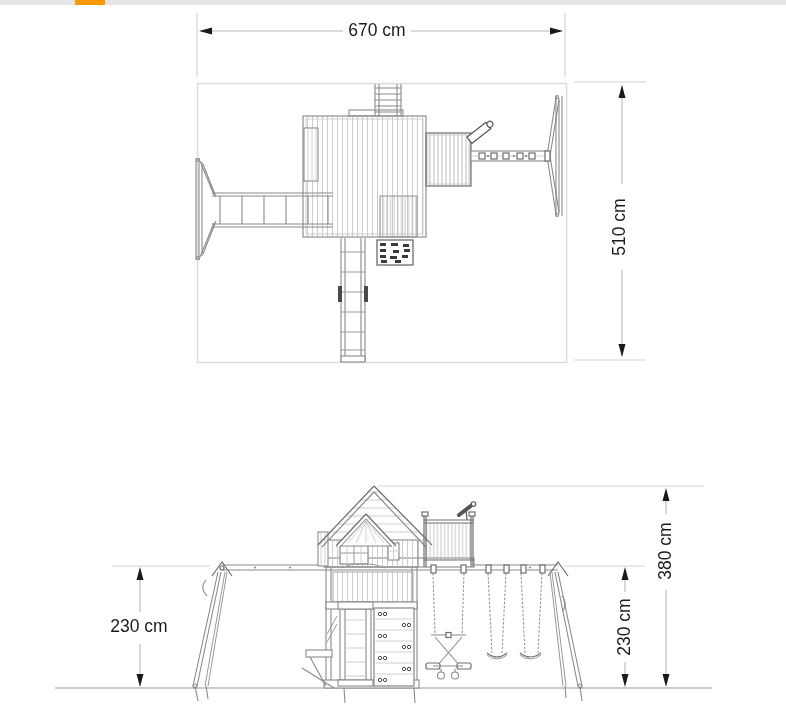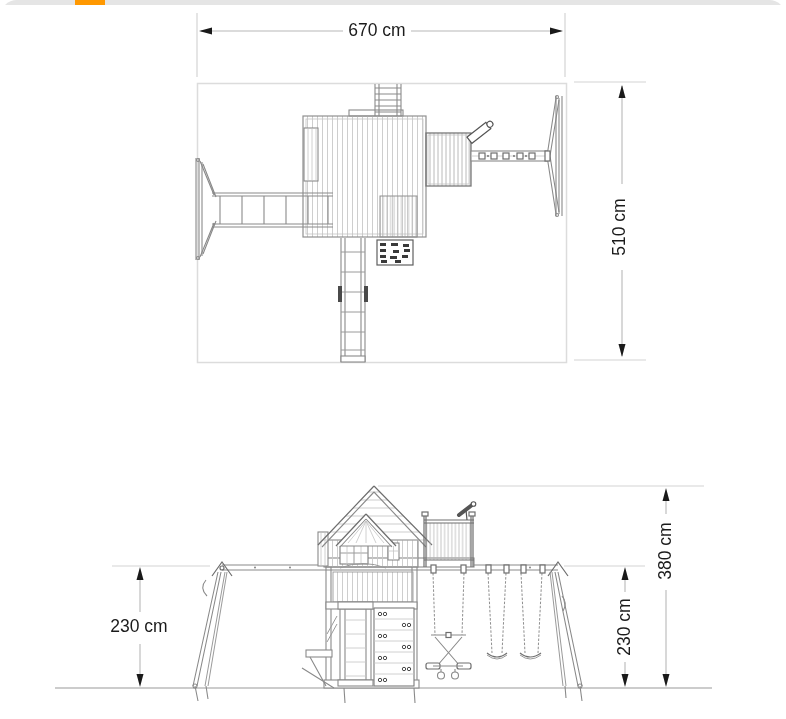--- a/index.html
+++ b/index.html
@@ -1,17 +1,17 @@
 <!DOCTYPE html>
 <html><head>
 <meta charset="utf-8">
 <style>
   html,body{margin:0;padding:0;background:#ffffff;}
   .page{position:relative;width:786px;height:719px;background:#ffffff;overflow:hidden;
-        font-family:"Liberation Sans",sans-serif;border-radius:17px;}
+        font-family:"Liberation Sans",sans-serif;}
   .progress-track{position:absolute;left:0;top:0;width:786px;height:5px;background:#e5e5e5;}
   .progress-thumb{position:absolute;left:75px;top:0;width:30px;height:5px;background:#ff9800;}
   svg{position:absolute;left:0;top:0;}
   .dim-label{position:absolute;color:#1b1b1b;font-size:17.5px;line-height:1;white-space:nowrap;
              transform:translate(-50%,-50%);}
   .dim-label.rot{transform:translate(-50%,-50%) rotate(-90deg);}
   
   .s1{stroke:#8a8a8a;stroke-width:1.1;fill:none}
   .s1w{stroke:#8a8a8a;stroke-width:1.1;fill:#ffffff}
   .s2{stroke:#c4c4c4;stroke-width:0.8;fill:none}

